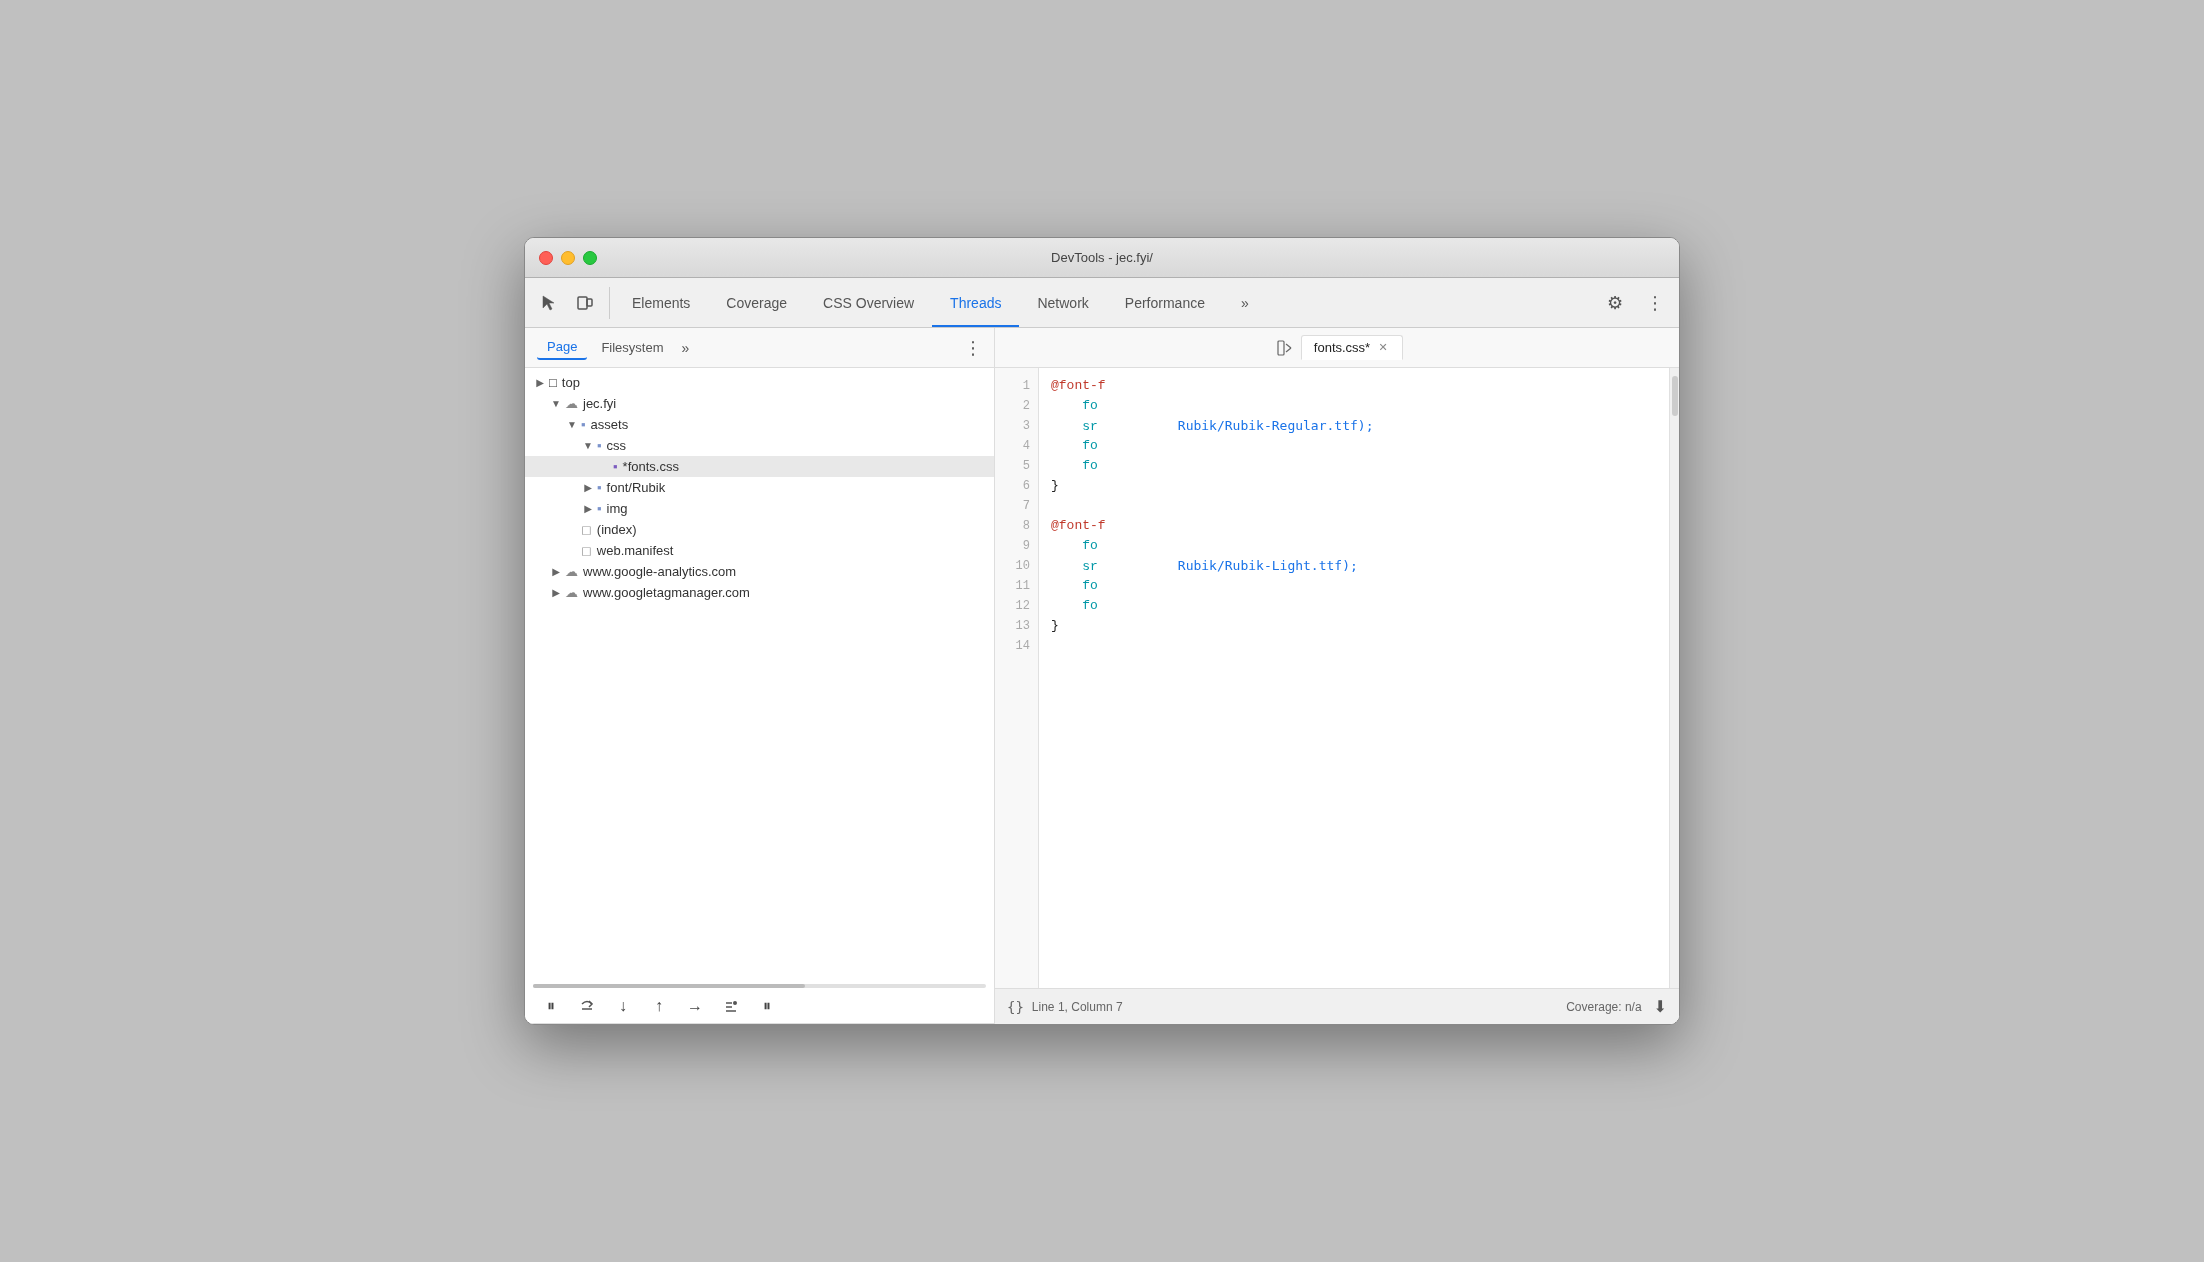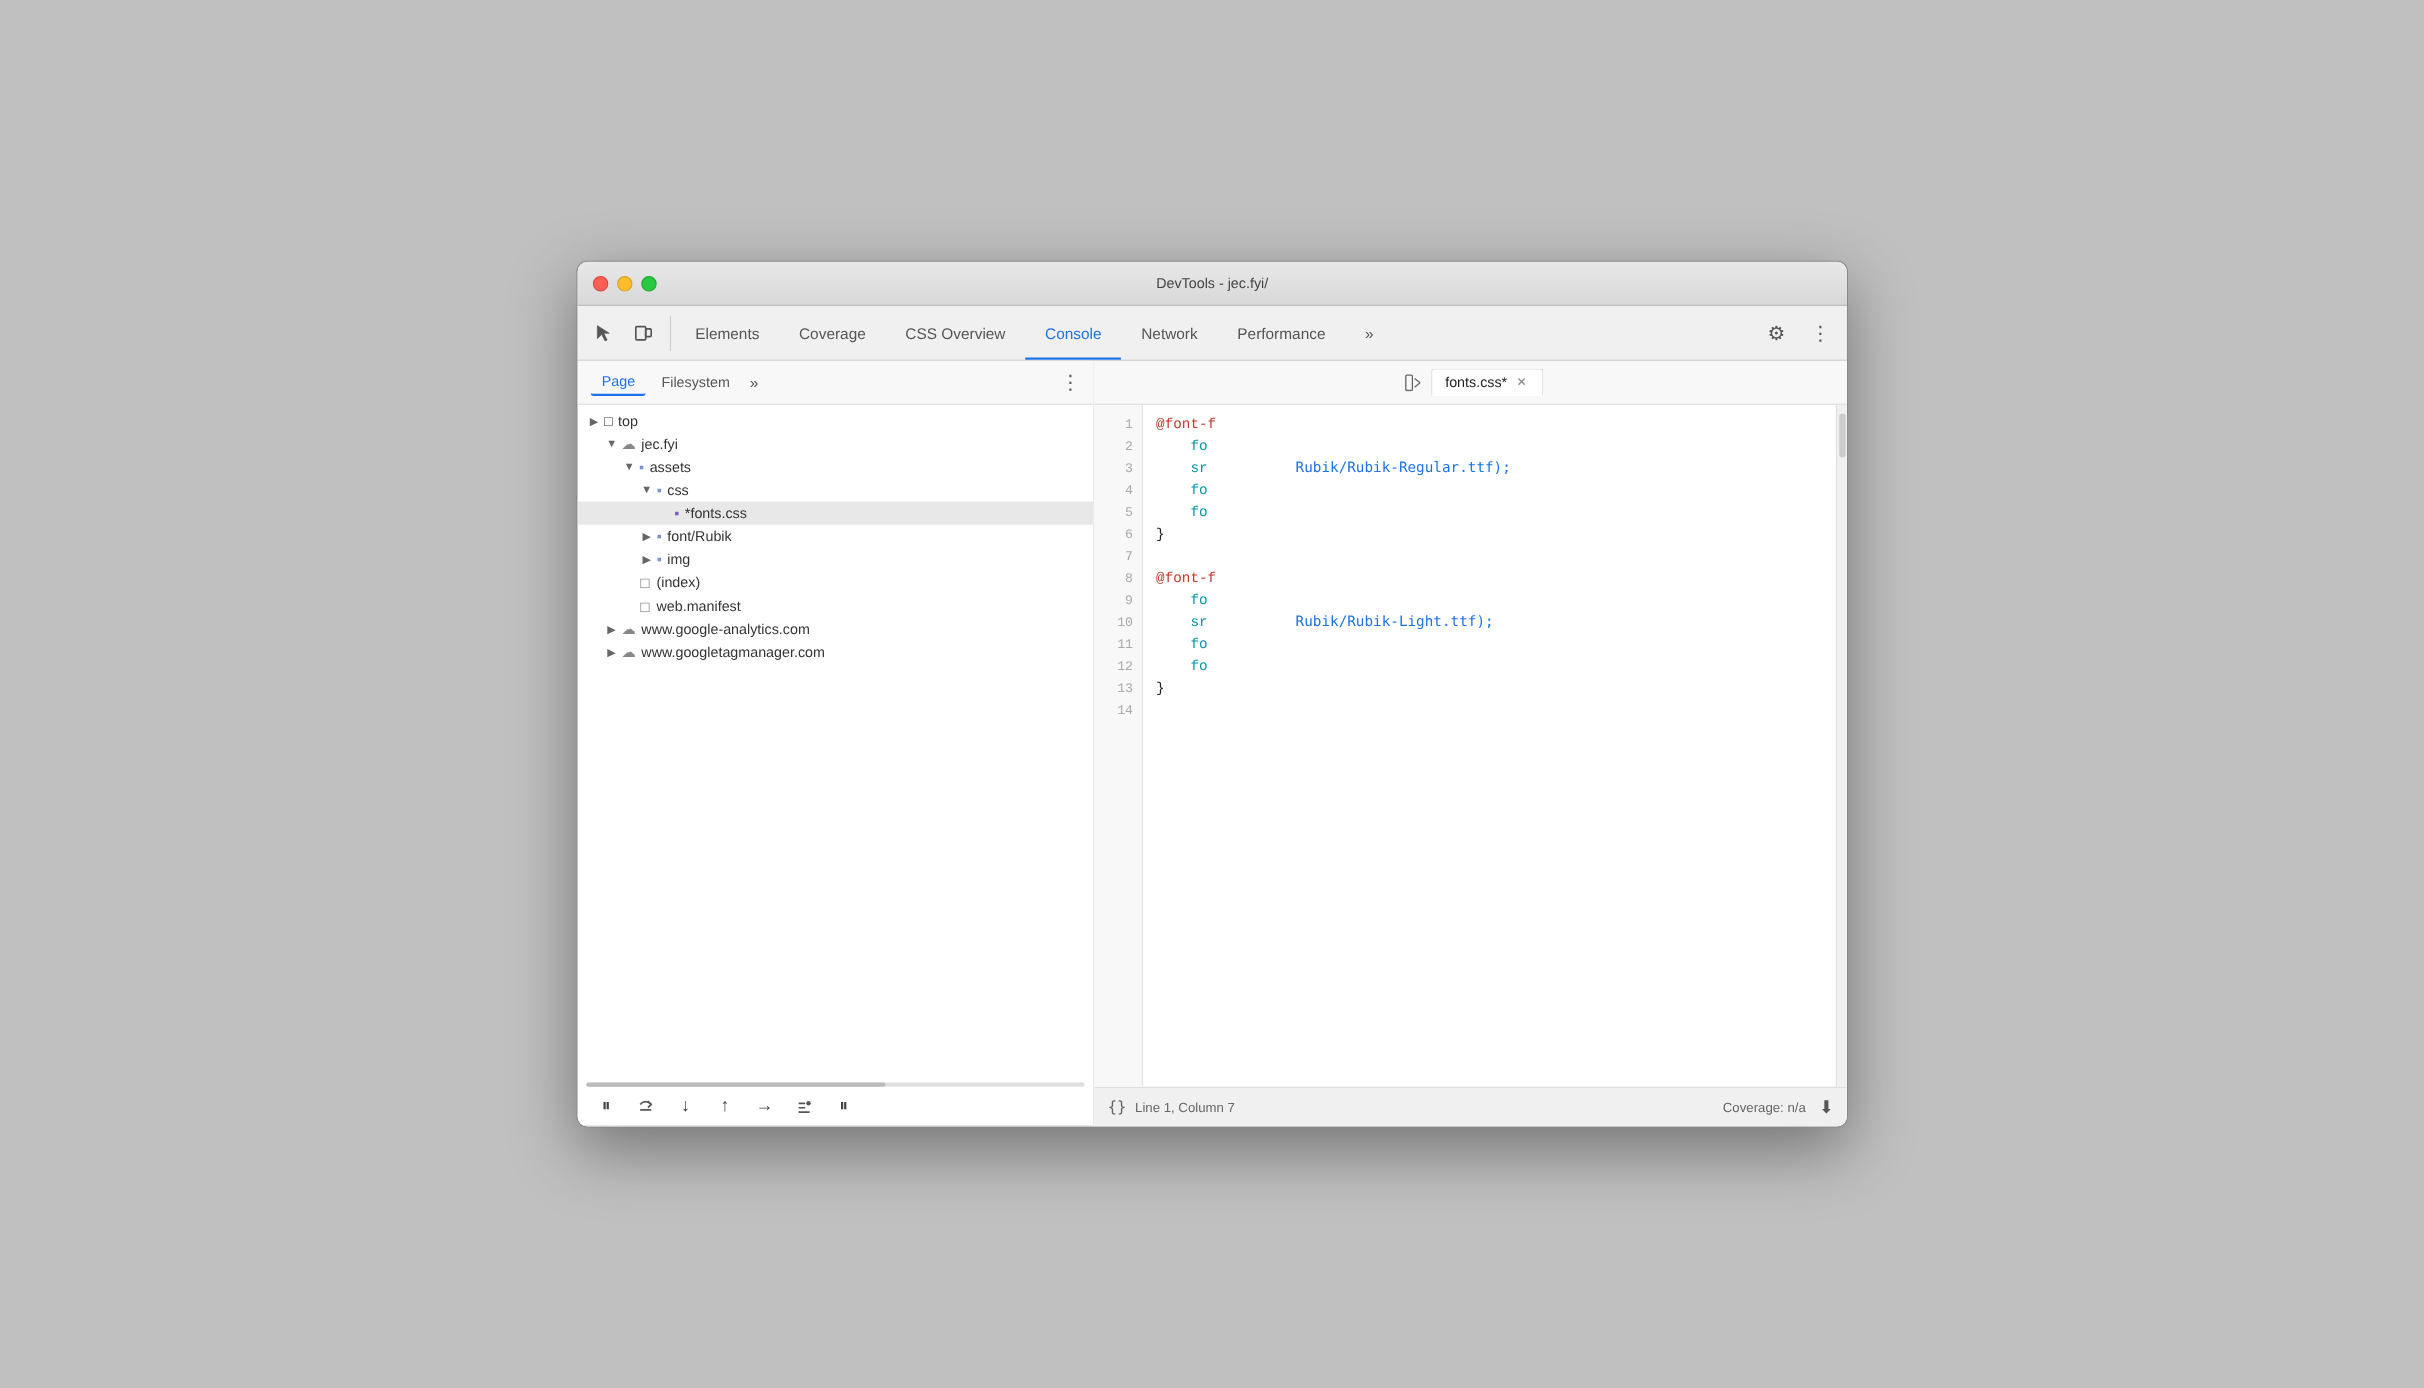--- a/index.html
+++ b/index.html
@@ -444,21 +444,21 @@
       <div class="devtools-tab">
         <span>Elements</span>
       </div>
       <div class="devtools-tab">
         <span>Coverage</span>
       </div>
       <div class="devtools-tab">
         <span>CSS Overview</span>
       </div>
       <div class="devtools-tab active">
-        <span>Console</span>
+        <span>Threads</span>
       </div>
       <div class="devtools-tab">
         <span>Network</span>
       </div>
       <div class="devtools-tab">
         <span>Performance</span>
       </div>
       <div class="devtools-tab">
         <span>»</span>
       </div>

